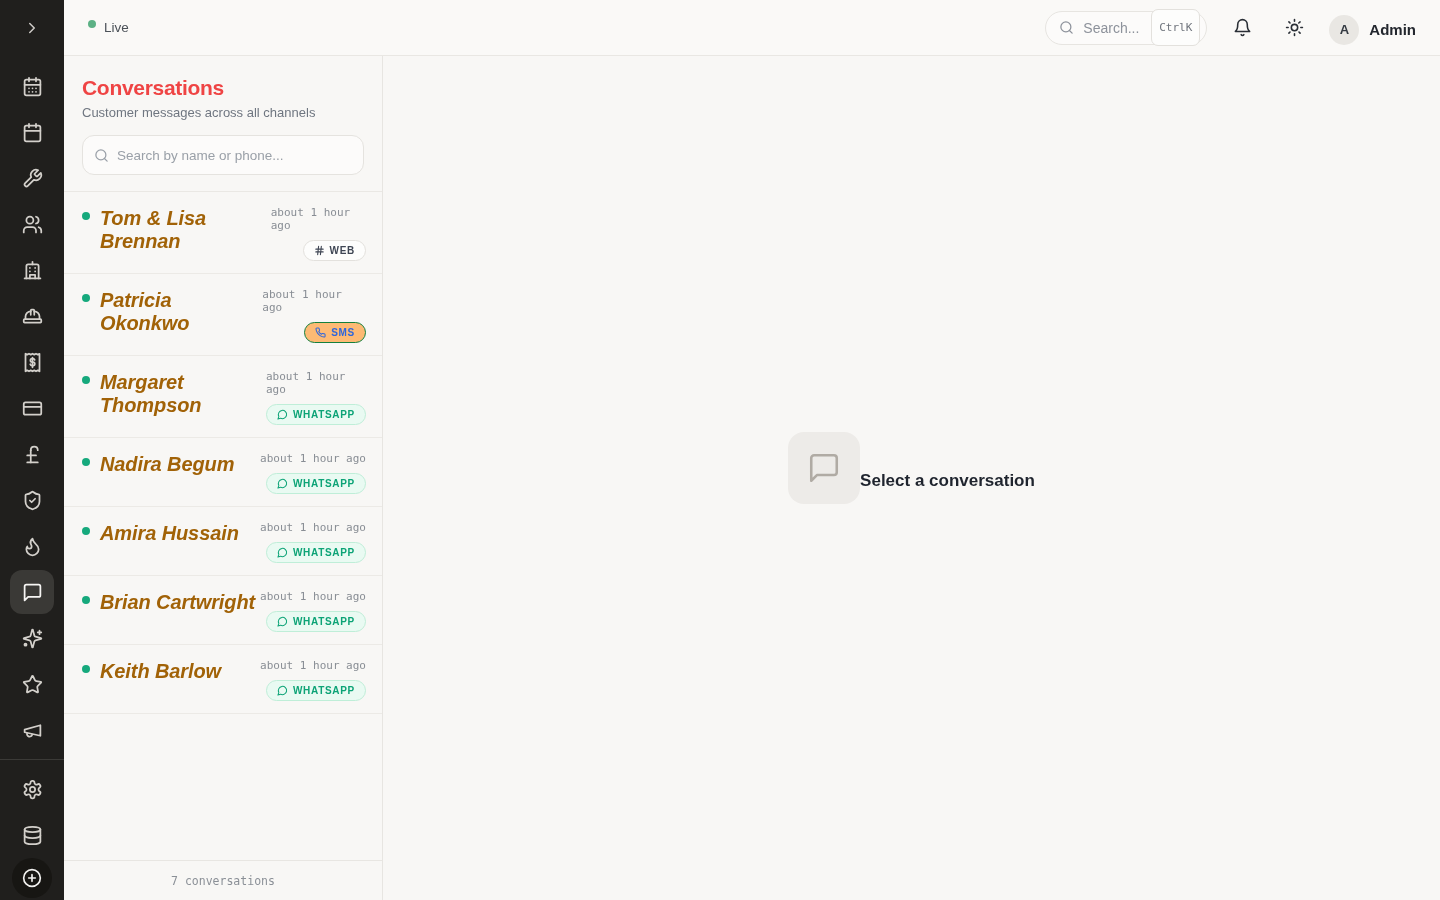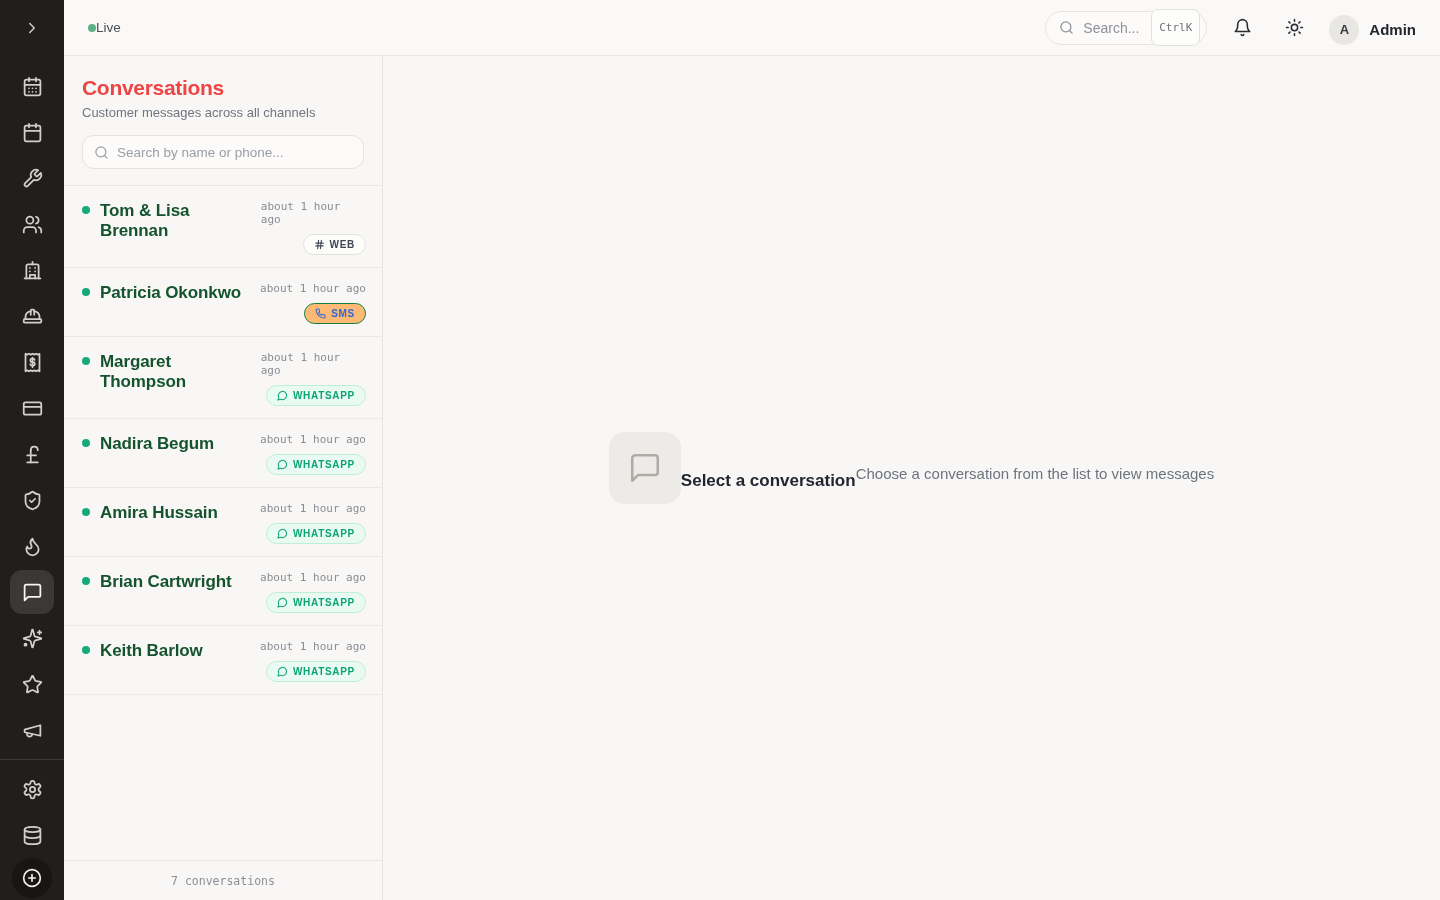--- a/index.html
+++ b/index.html
@@ -39,21 +39,21 @@
   
   .right-col { flex:1; display:flex; flex-direction:column; height:900px; min-width:0; }
 
   
   .topbar {
     height:56px; flex:0 0 56px; background:#faf9f7;
     border-bottom:1px solid #e9e7e3;
     display:flex; align-items:center; justify-content:space-between;
     padding:0 24px;
   }
-  .live-wrap { display:flex; align-items:center; }
+  .live-wrap { display:flex; gap:8px; }
   .live-dot { width:8px; height:8px; border-radius:50%; background:#5cb185; }
   .live-label { font-size:13.5px; color:#4b5158; }
   .topbar-right { display:flex; align-items:flex-end; gap:18px; }
   .search-pill {
     display:flex; align-items:center; gap:9px;
     height:34px; width:162px; padding:0 6px 0 13px;
     border:1px solid #e7e5e1; border-radius:999px; background:#fcfbfa;
     color:#8d929b; cursor:pointer;
   }
   .search-pill .txt { flex:1; font-size:14px; }
@@ -76,39 +76,39 @@
   
   .panel {
     width:319px; flex:0 0 319px; background:#f8f7f5;
     border-right:1px solid #e7e5e1;
     display:flex; flex-direction:column; min-height:0;
   }
   .panel-head { padding:20px 18px 16px 18px; }
   .panel-title { font-size:21px; font-weight:bold; letter-spacing:-0.3px; color:#ef4444; }
   .panel-sub { font-size:13px; color:#6f7680; margin-top:5px; }
   .panel-search {
-    margin-top:15px; height:34px; border:1px solid #e5e3df; border-radius:12px;
+    margin-top:15px; height:40px; border:1px solid #e5e3df; border-radius:12px;
     background:#fcfbfa; display:flex; align-items:center; gap:8px; padding:0 11px;
     color:#9aa0a8;
   }
   .panel-search input {
     border:none; outline:none; background:transparent; flex:1;
     font-family:"Liberation Sans", sans-serif; font-size:13.5px; color:#333;
   }
   .panel-search input::placeholder { color:#9aa0a8; }
 
   .conv-list { flex:1; overflow-y:auto; border-top:1px solid #eae8e4; }
   .conv-row {
     padding:14px 16px 12px 18px;
     border-bottom:1px solid #eceae6;
     display:flex; justify-content:space-between; cursor:pointer;
   }
   .conv-left { display:flex; align-items:flex-start; gap:10px; padding-top:1px; }
   .conv-dot { width:8px; height:8px; border-radius:50%; background:#16a97c; margin-top:5px; flex:0 0 auto; }
-  .conv-name { font-size:17px; font-weight:bold; color:#14532d; letter-spacing:-0.1px; }
+  .conv-name { font-size:20px; font-weight:bold; color:#a16207; letter-spacing:-0.1px;font-style:italic; }
   .conv-right { display:flex; flex-direction:column; align-items:flex-end; gap:8px;justify-content:flex-end; }
   .conv-time { font-size:11px; color:#888d94; }
 
   .badge {
     display:inline-flex; align-items:center; gap:5px;
     border-radius:999px; padding:4px 10px;
     font-size:10px; font-weight:bold; letter-spacing:0.7px;
   }
   .badge .b-icon { display:none; line-height:0; }
   .badge--web { background:#fdfdfc; border:1px solid #e3e1dd; color:#3f4654; }
@@ -505,18 +505,17 @@
     <main class="main-area">
       <div class="empty">
         <div class="empty-ico">
           <span>
               <svg class="i" width="34" height="34" viewBox="0 0 24 24" style="stroke-width:1.8">
                 <path d="M21 15a2 2 0 0 1-2 2H7l-4 4V5a2 2 0 0 1 2-2h14a2 2 0 0 1 2 2z"></path>
               </svg>
             </span>
         </div>
         <div class="empty-title">Select a conversation</div>
-        <div class="empty-sub">Choose a conversation from the list to view messages</div>
       </div>
     </main>
 
   </div>
 </div>
 
 </body></html>

